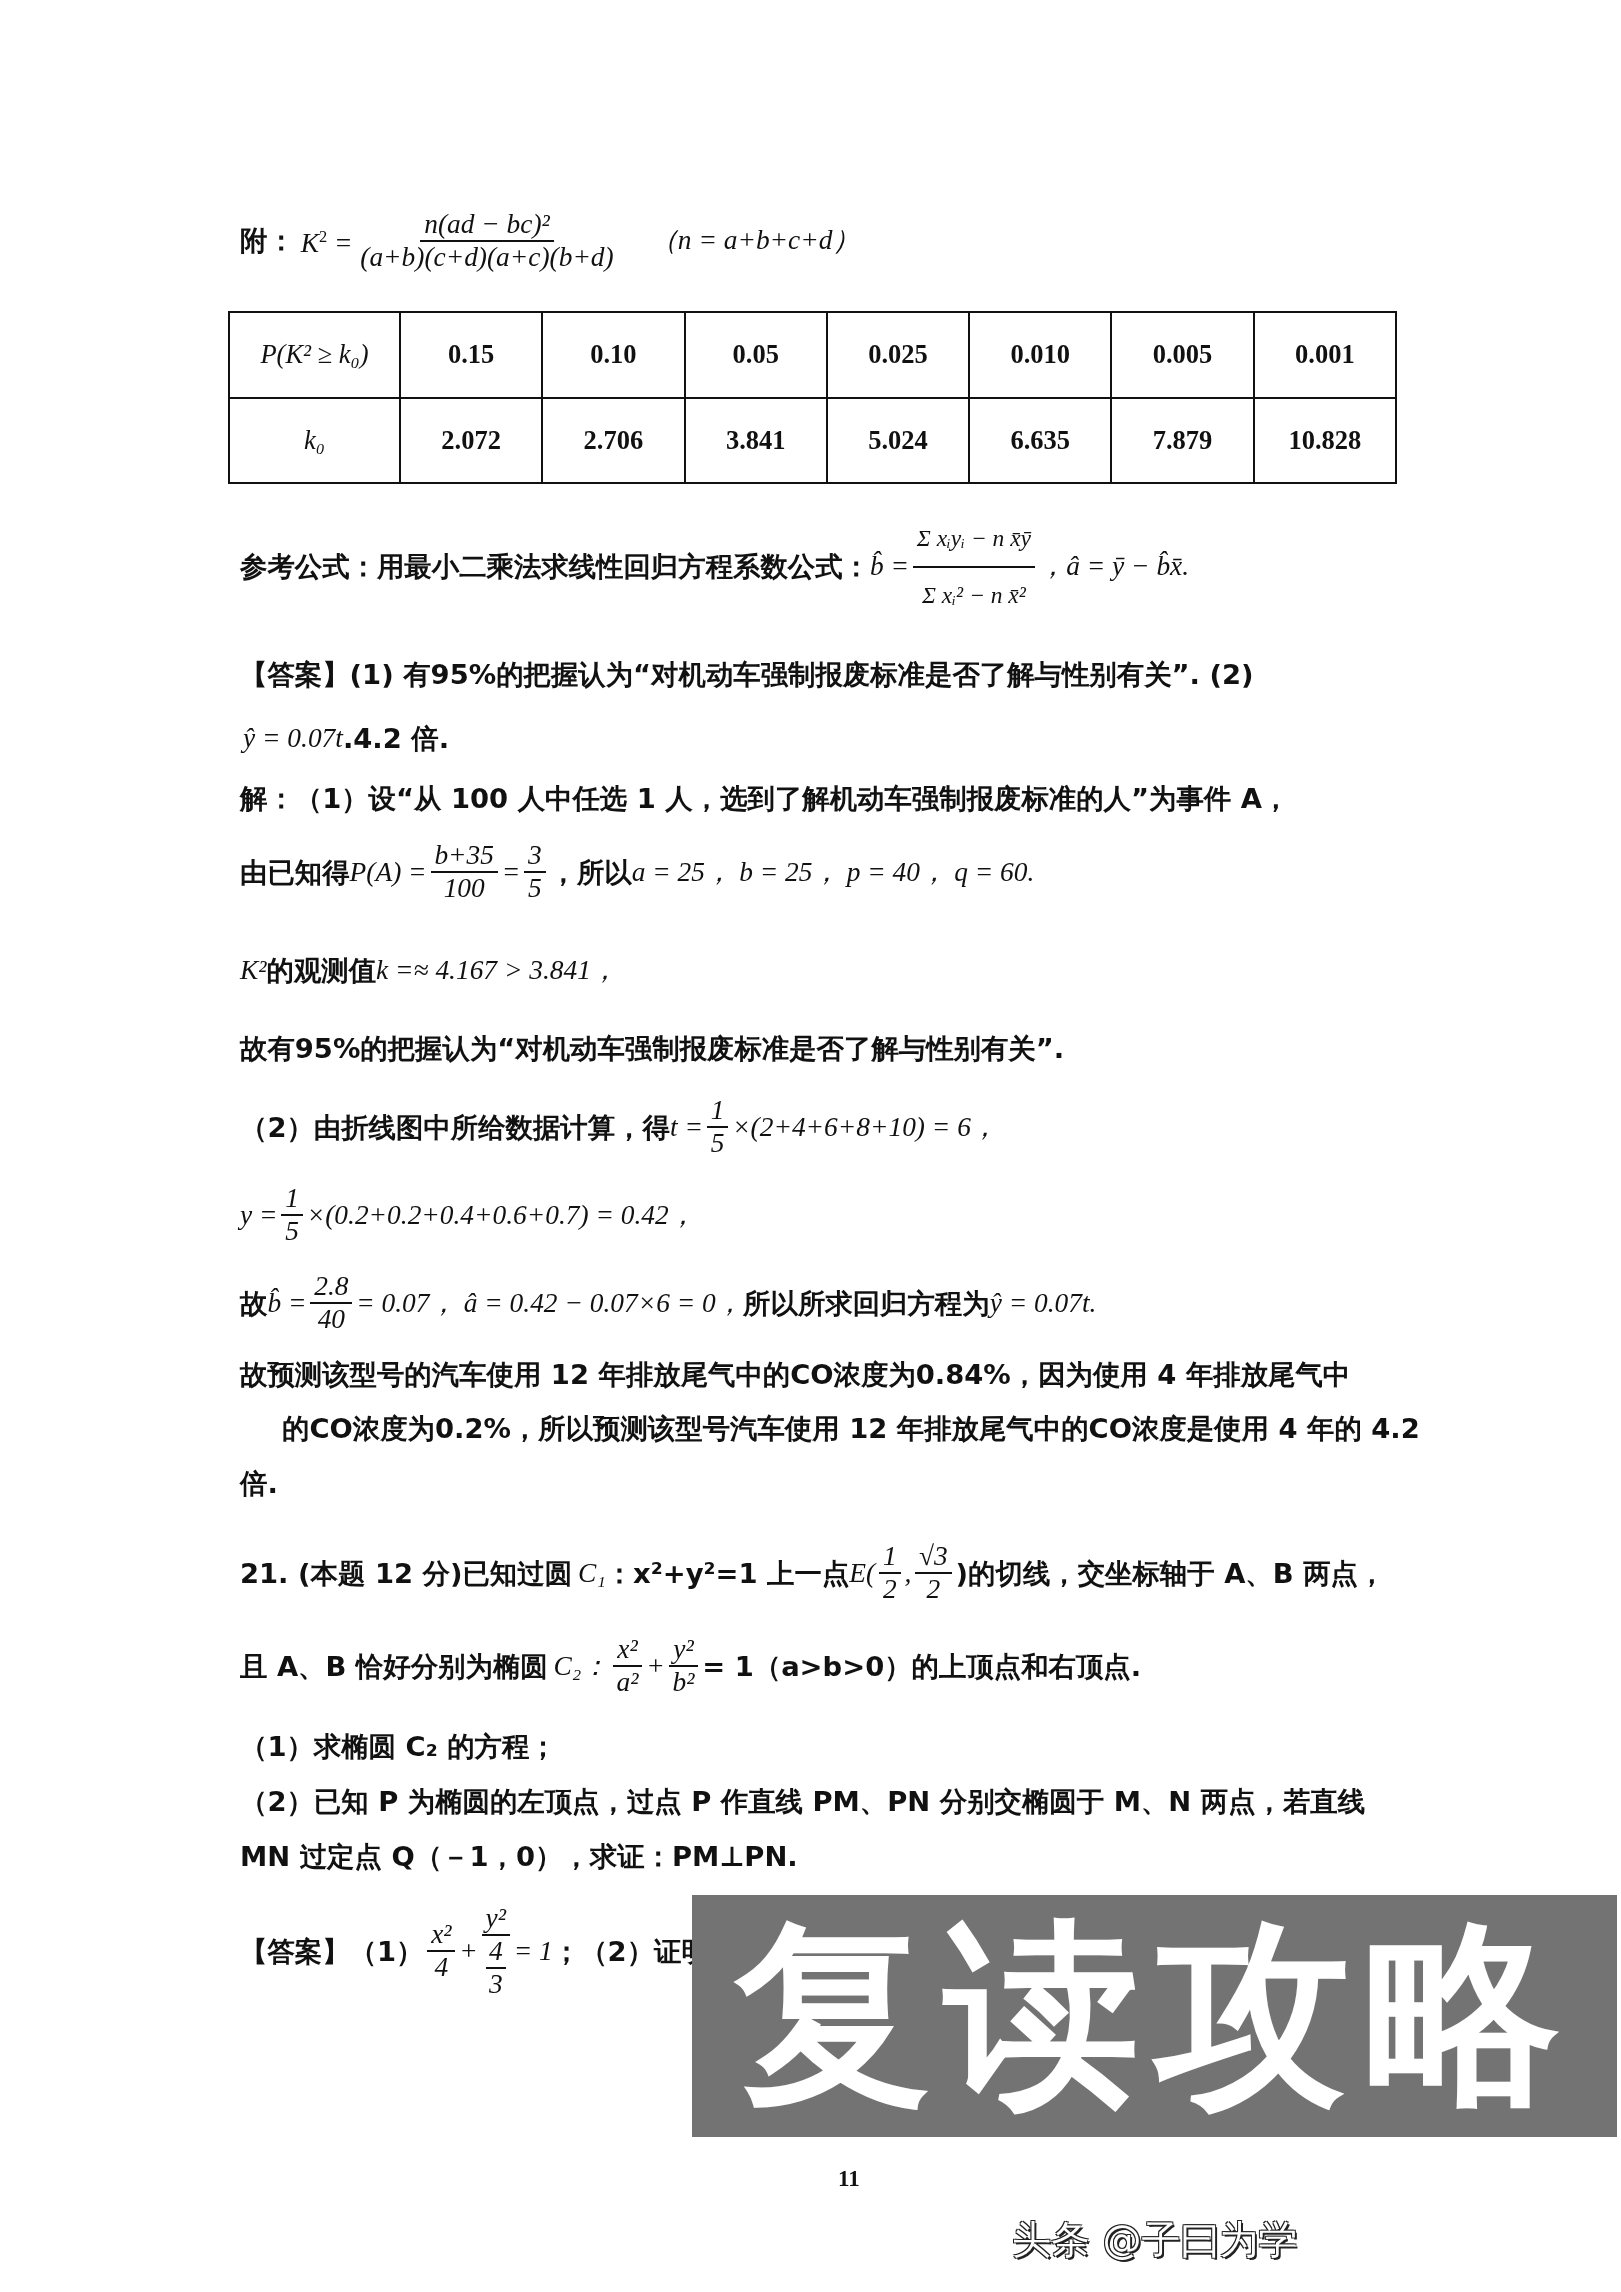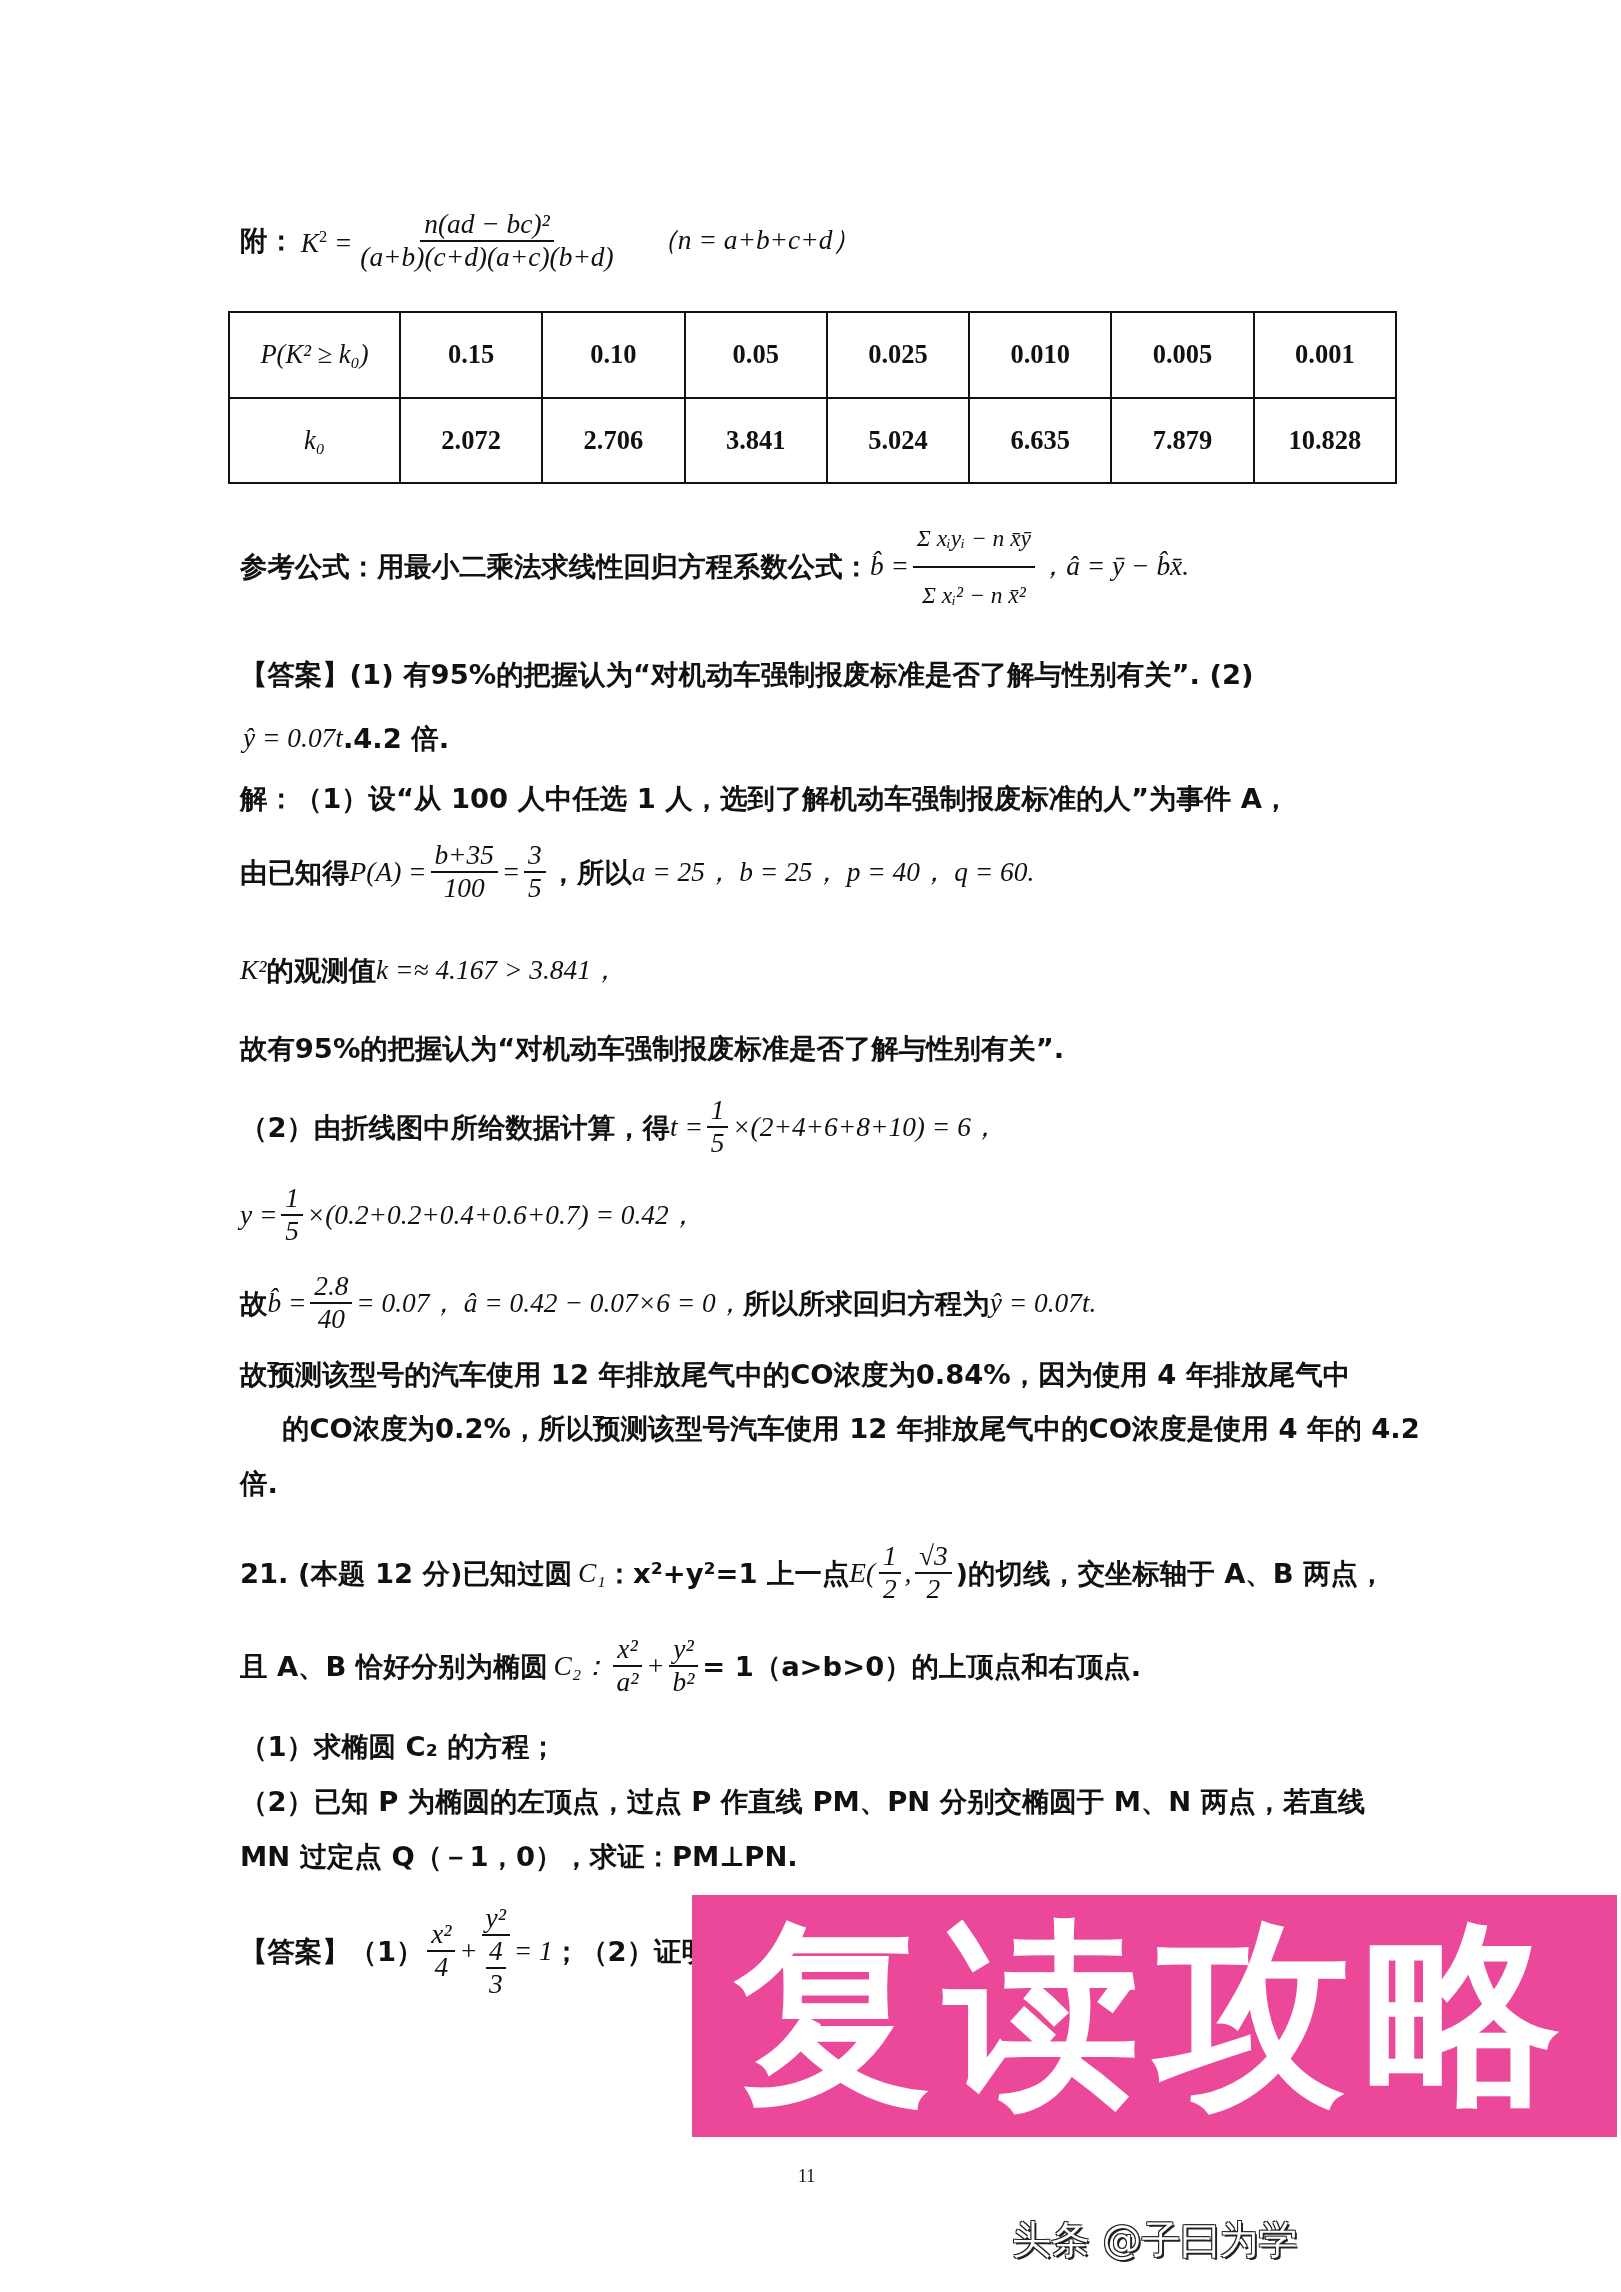--- a/index.html
+++ b/index.html
@@ -23,25 +23,25 @@
     border-collapse: collapse; table-layout: fixed;
   }
   table.ktab td {
     border: 2.9px solid #111; text-align: center; vertical-align: middle;
     font-size: 26.5px; font-family: "Liberation Serif", "DejaVu Serif", serif; font-weight: bold;
   }
   table.ktab td.hdr { font-weight: normal; font-style: italic; }
 
   .banner {
     position: absolute; left: 692px; top: 1895px; width: 925px; height: 242px;
-    background: #ec4899; color: #fff; display: flex; align-items: center; justify-content: center;
+    background: #737373; color: #fff; display: flex; align-items: center; justify-content: center;
     font-family: "DejaVu Sans", "Liberation Sans", sans-serif; font-weight: bold;
     font-size: 196px; letter-spacing: 13.7px;
   }
-  .pagenum { position: absolute; left: 798px; top: 2166px; font-size: 18px; font-family: "Liberation Serif", serif; }
+  .pagenum { position: absolute; left: 838px; top: 2166px; font-size: 23px; font-family: "Liberation Serif", serif; font-weight: bold; }
   .watermark {
     position: absolute; left: 1012px; top: 2213px; font-size: 39px; color: #fff;
     font-family: "DejaVu Sans", "Liberation Sans", sans-serif;
     text-shadow: 2px 2px 0 #222, -1px -1px 0 #222, 1px -1px 0 #222, -1px 1px 0 #222;
   }
 </style>
 </head>
 <body>
 
 <div class="abs line" style="left:240px; top:206px; height:69px;">

